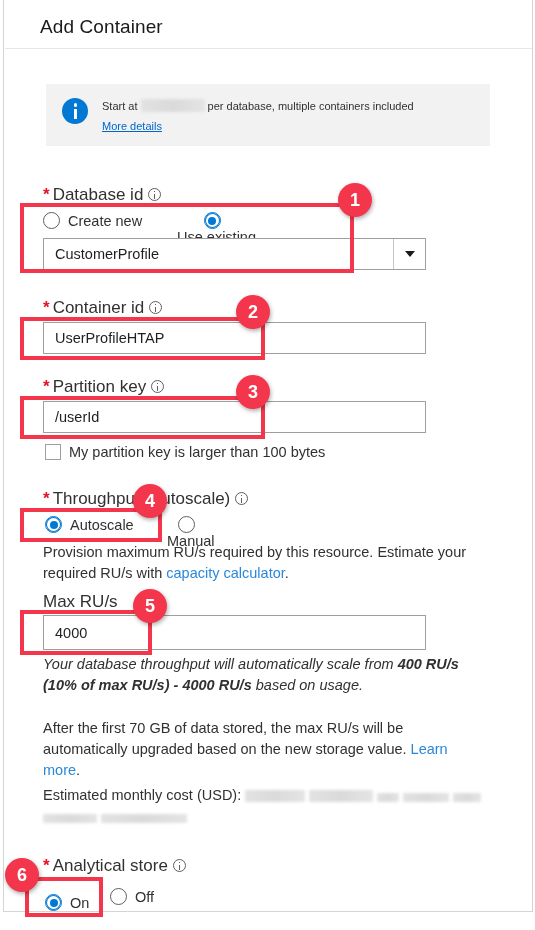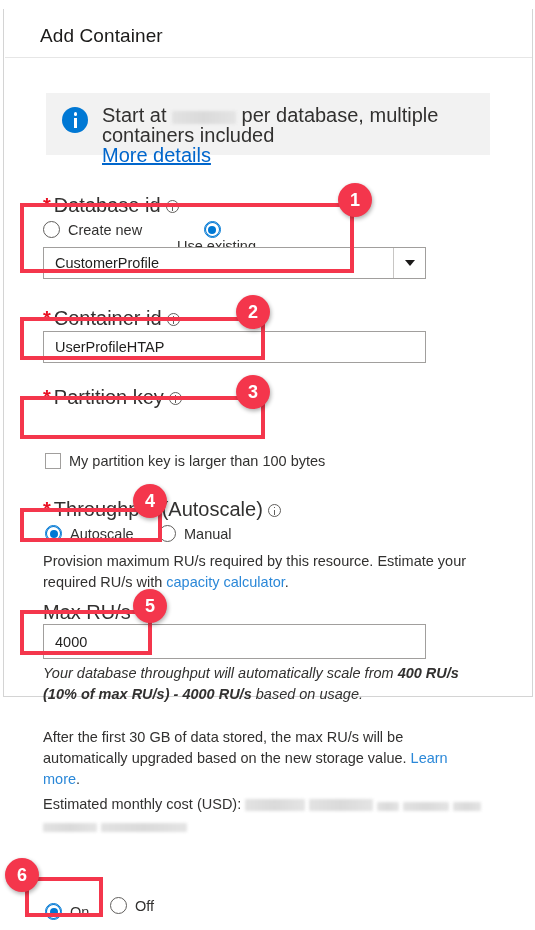--- a/index.html
+++ b/index.html
@@ -11,25 +11,24 @@
     width: 535px; height: 930px;
     font-family: "Liberation Sans", sans-serif;
     color: #201f1e;
     overflow: hidden;
   }
 
   
   .panel {
     position: absolute;
     left: 3px; top: 0px;
-    width: 530px; height: 688px;
+    width: 530px; height: 912px;
     border: 1px solid #d4d4d4;
     border-top: none;
     background: #fff;
-    margin-top: 9px;
   }
   .panel-title {
     position: absolute;
     left: 36px; top: 16px;
     font-size: 19px;
     font-weight: 400;
     color: #1b1a19;
     letter-spacing: .1px;
   }
   .title-divider {
@@ -67,21 +66,21 @@
   }
   .info-icon::after {
     content: "";
     position: absolute;
     left: 11.5px; top: 11px;
     width: 3.5px; height: 10px;
     background: #fff;
   }
   .info-text {
     margin-left: 14px;
-    font-size: 20px;
+    font-size: 11px;
     line-height: 20px;
     color: #323130;
   }
   .redact {
     display: inline-block;
     vertical-align: -2px;
     background: linear-gradient(90deg,#e2e2e2,#dadada,#e4e4e4);
     border-radius: 1px;
     filter: blur(1.6px);
   }
@@ -93,21 +92,21 @@
   }
   .link-blue {
     color: #2b88d8;
     text-decoration: none;
     cursor: pointer;
   }
 
   
   .field-label {
     position: absolute;
-    font-size: 20px;
+    font-size: 17px;
     color: #323130;
     white-space: nowrap;
   }
   .req {
     color: #e81123;
     font-weight: 700;
     margin-right: 3px;
   }
   .info-glyph {
     display: inline-block;
@@ -273,62 +272,68 @@
   <div class="field-label" style="left:39px; top:298px;">
     <span class="req">*</span><span>Container id</span><span class="info-glyph"></span>
   </div>
   <div class="textbox" style="left:39px; top:322px; width:383px; height:32px;">
     <span>UserProfileHTAP</span>
   </div>
 
   <div class="field-label" style="left:39px; top:377px;">
     <span class="req">*</span><span>Partition key</span><span class="info-glyph"></span>
   </div>
+  <div class="textbox" style="left:39px; top:401px; width:383px; height:32px;">
+    <span>/userId</span>
+  </div>
   <div class="check-row" style="left:41px; top:444px;">
     <div class="checkbox"></div>
     <div class="check-label">My partition key is larger than 100 bytes</div>
   </div>
 
   <div class="field-label" style="left:39px; top:489px;">
     <span class="req">*</span><span>Throughput (Autoscale)</span><span class="info-glyph"></span>
   </div>
   <div class="radio-row" style="left:41px; top:516px;">
     <div class="radio checked"></div>
     <div class="radio-label">Autoscale</div>
   </div>
-  <div class="radio-row" style="left:155px; top:516px;">
+  <div class="radio-row" style="left:155px; top:516px;flex-direction:column;">
     <div class="radio"></div>
     <div class="radio-label">Manual</div>
   </div>
   <div class="helper" style="left:39px; top:542px; width:455px;">
     <span>Provision maximum RU/s required by this resource. Estimate your required RU/s with </span><span class="link-blue">capacity calculator</span><span>.</span>
   </div>
 
   <div class="field-label" style="left:39px; top:592px;">Max RU/s</div>
   <div class="textbox" style="left:39px; top:615px; width:383px; height:35px;">
     <span>4000</span>
   </div>
   <div class="helper" style="left:39px; top:654px; width:450px;font-style:italic;">
     <span>Your database throughput will automatically scale from </span><b>400 RU/s (10% of max RU/s) - 4000 RU/s</b><span> based on usage.</span>
   </div>
   <div class="helper" style="left:39px; top:718px; width:440px;">
-    <span>After the first 30 GB of data stored, the max RU/s will be automatically upgraded based on the new storage value. </span><span class="link-blue">Learn more</span><span>.</span>
+    <span>After the first 70 GB of data stored, the max RU/s will be automatically upgraded based on the new storage value. </span><span class="link-blue">Learn more</span><span>.</span>
   </div>
   <div class="helper" style="left:39px; top:785px; width:450px;">
     <span>Estimated monthly cost (USD):</span>
     <span class="redact" style="width:60px;height:12px;"></span>
     <span class="redact" style="width:64px;height:12px;"></span>
     <span class="redact" style="width:22px;height:9px;"></span>
     <span class="redact" style="width:46px;height:9px;"></span>
     <span class="redact" style="width:28px;height:9px;"></span>
     <br>
     <span class="redact" style="width:54px;height:9px;margin-top:4px;"></span>
     <span class="redact" style="width:86px;height:9px;margin-top:4px;"></span>
   </div>
 
+  <div class="field-label" style="left:39px; top:856px;">
+    <span class="req">*</span><span>Analytical store</span><span class="info-glyph"></span>
+  </div>
   <div class="radio-row" style="left:41px; top:894px;">
     <div class="radio checked"></div>
     <div class="radio-label">On</div>
   </div>
   <div class="radio-row" style="left:106px; top:888px;">
     <div class="radio"></div>
     <div class="radio-label">Off</div>
   </div>
 
 </div>

